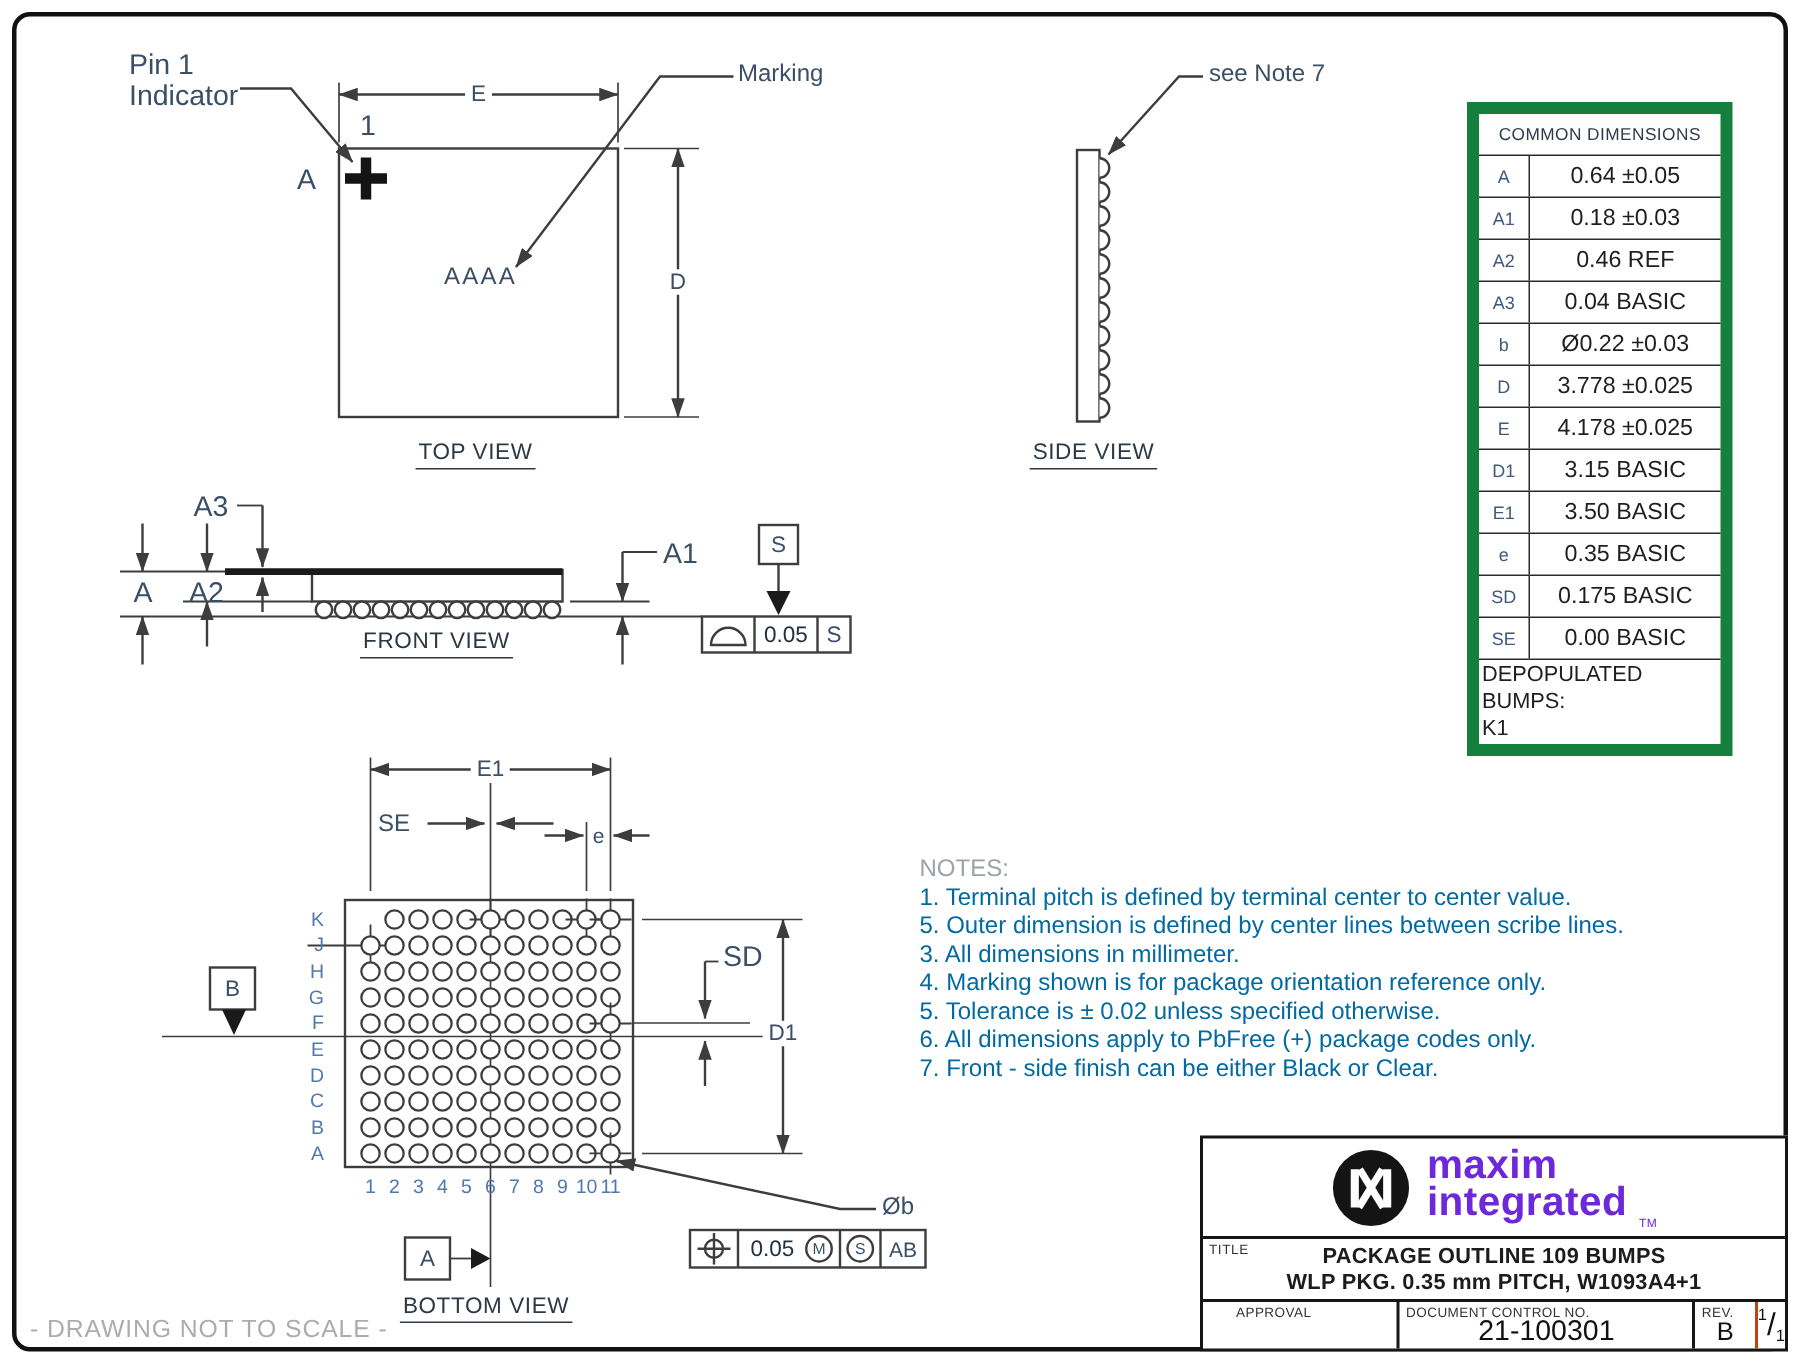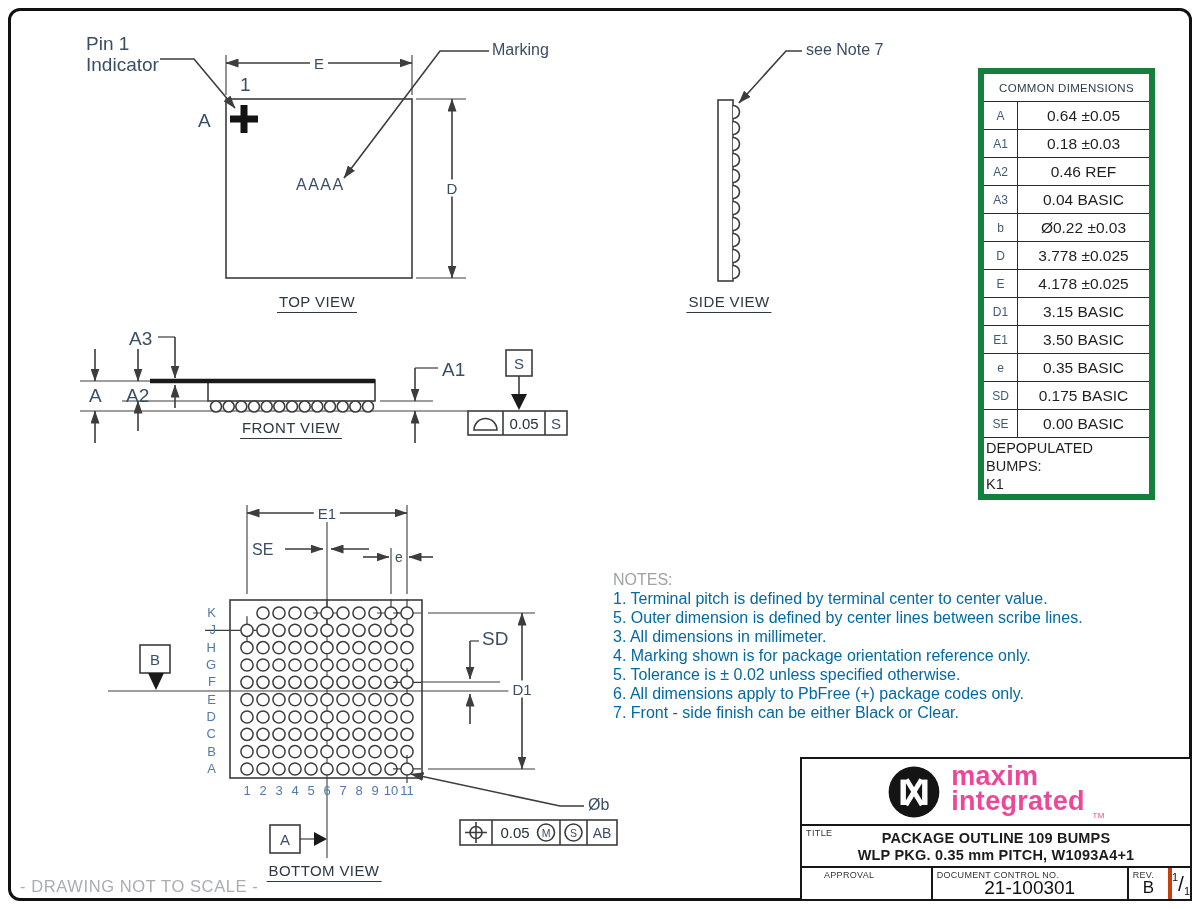--- a/index.html
+++ b/index.html
@@ -8,40 +8,40 @@
   .frame{position:absolute;left:8px;top:8px;width:1178px;height:887px;border:3px solid #111;border-radius:12px;}
   svg.lineart{position:absolute;left:0;top:0;}
   .lbl{position:absolute;color:#3a4e66;font-size:19px;white-space:nowrap;line-height:1.12;}
   .dimlbl{position:absolute;background:#fff;padding:0 4px;color:#3a4e66;font-size:15px;white-space:nowrap;transform:translate(-50%,-50%);}
   .caption{position:absolute;transform:translateX(-50%);color:#2c3844;font-size:15px;letter-spacing:.4px;border-bottom:1.6px solid #2c3844;padding:0 2px 2px;white-space:nowrap;}
   .boxlbl{position:absolute;display:flex;align-items:center;justify-content:center;color:#3a4e66;font-size:15px;}
   .rowlbl{position:absolute;width:20px;text-align:right;color:#5179ad;font-size:13px;}
   .collbl{position:absolute;width:18px;text-align:center;color:#5179ad;font-size:13px;}
   .notes{position:absolute;left:613px;top:570px;color:#9da2a6;font-size:16px;line-height:19px;}
   .nts{color:#0369a1;}
-  .dim-table{position:absolute;left:978px;top:68px;width:177px;border:6px solid #15803d;background:#fff;box-sizing:border-box;}
+  .dim-table{position:absolute;left:978px;top:68px;width:177px;border:8px solid #15803d;background:#fff;box-sizing:border-box;}
   .dt-header{height:27px;border-bottom:1.5px solid #2b2b2b;display:flex;align-items:center;justify-content:center;font-size:11.5px;letter-spacing:.3px;color:#2f3b4a;}
   .dt-row{display:flex;height:27px;border-bottom:1.5px solid #2b2b2b;}
   .dt-key{width:33px;border-right:1.5px solid #2b2b2b;display:flex;align-items:center;justify-content:center;font-size:12px;color:#41597a;}
   .dt-val{flex:1;display:flex;align-items:center;justify-content:center;font-size:15.5px;color:#1f1f1f;}
   .dt-footer{padding:1px 2px;font-size:14.5px;line-height:18px;color:#1f1f1f;}
   .tblock{position:absolute;left:800px;top:757px;width:392px;height:144px;border:2.5px solid #161616;box-sizing:border-box;display:flex;flex-direction:column;background:#fff;}
   .tb-logo{height:66px;display:flex;align-items:center;justify-content:center;gap:10px;}
-  .tb-brand{line-height:.92;color:#ec4899;font-weight:700;font-size:27px;letter-spacing:.3px;}
+  .tb-brand{line-height:.92;color:#6d28d9;font-weight:700;font-size:27px;letter-spacing:.3px;}
   .tb-tm{font-size:8px;font-weight:400;vertical-align:-8px;}
   .tb-title{height:43px;border-top:2px solid #161616;position:relative;text-align:center;padding-top:4px;box-sizing:border-box;}
   .tb-title-tag{position:absolute;left:4px;top:2px;font-size:9px;color:#333;letter-spacing:.4px;}
   .tb-title-line{font-size:14.5px;font-weight:700;color:#1c1c1c;letter-spacing:.2px;line-height:17px;}
   .tb-bottom{height:33px;border-top:2px solid #161616;display:flex;box-sizing:border-box;}
   .tb-cell{position:relative;box-sizing:border-box;}
   .tb-tag{position:absolute;left:4px;top:2px;font-size:9px;color:#333;letter-spacing:.3px;}
   .tb-c1{width:113px;margin-left:18px;}
   .tb-c2{width:200px;border-left:2px solid #161616;display:flex;align-items:flex-end;justify-content:center;}
   .tb-c3{width:42px;border-left:2px solid #161616;display:flex;align-items:flex-end;justify-content:center;}
-  .tb-c4{flex:1;border-left:4px solid #c2410c;display:flex;align-items:center;justify-content:center;text-align:center;}
+  .tb-c4{flex:1;border-left:2px solid #c2410c;display:flex;align-items:center;justify-content:center;text-align:center;}
   .docno{font-size:19px;color:#111;line-height:20px;padding-bottom:1px;}
   .revval{font-size:17px;color:#111;line-height:18px;padding-bottom:2px;}
   .pgfrac{font-size:11px;color:#111;}
   .pgfrac .sl{font-size:21px;font-style:normal;vertical-align:-3px;}
   .pgfrac .nu{vertical-align:7px;}
   .pgfrac .de{vertical-align:-7px;}
   .notscale{position:absolute;left:20px;top:877px;color:#a9adb1;font-size:16.5px;letter-spacing:.6px;}
   .circletxt{position:absolute;transform:translate(-50%,-50%);font-size:10.5px;color:#3a4e66;}
 </style>
 </head>

